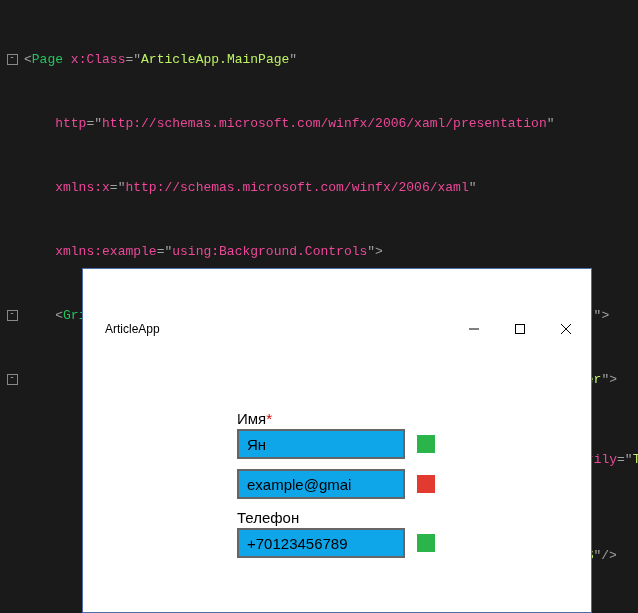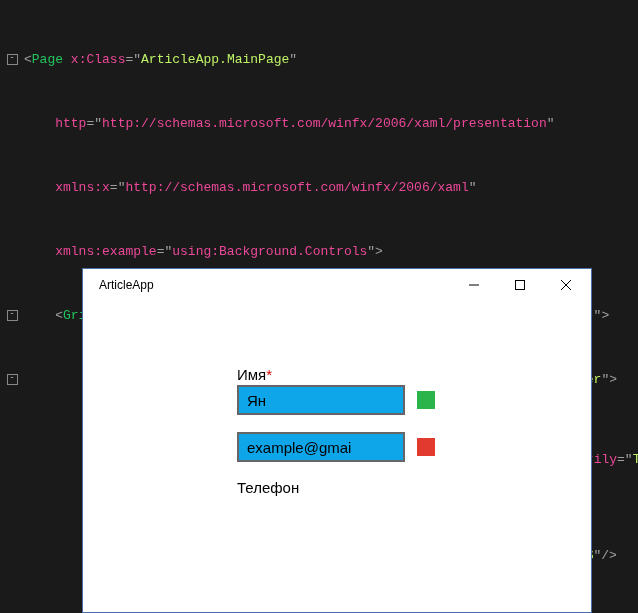--- a/index.html
+++ b/index.html
@@ -64,44 +64,45 @@
     border: 1px solid #4a6ea9;
     box-sizing: border-box;
     font-family: "Segoe UI", Tahoma, sans-serif;
     font-size: 14px;
     color: #000;
   }
   .titlebar {
     height: 32px;
     display: flex;
     align-items: center;
-    padding: 0 2px 0 16px;
+    padding: 0 2px 0 22px;
     font-size: 12px;
     border-bottom: 0;
+    margin-top: 44px;
   }
   .titlebar .title { flex: 1 1 auto; }
   .winbtn {
     width: 46px;
     height: 30px;
     display: flex;
     align-items: center;
     justify-content: center;
     font-size: 14px;
   }
   .winbtn svg { display: block; }
 
   .app-body {
     padding: 65px 0 0 0;
     display: flex;
     flex-direction: column;
     align-items: center;
   }
   .field-block {
     width: 200px;
-    margin: 0 auto 17px auto;
+    margin: 0 auto 10px auto;
     position: relative;
     text-align: left;
   }
   .field-label {
     font-size: 15px;
     color: #000;
     margin-bottom: 2px;
   }
   .field-label .ast { color: #d00000; }
   .field-row {
@@ -200,16 +201,20 @@
 
     <div class="field-block">
       <div class="field-row">
         <div class="tbox">example@gmai</div>
         <div class="indicator ind-bad"></div>
       </div>
     </div>
 
     <div class="field-block">
       <div class="field-label"><span>Телефон</span><span class="ast"></span></div>
+      <div class="field-row">
+        <div class="tbox">+70123456789</div>
+        <div class="indicator ind-ok"></div>
+      </div>
     </div>
 
   </div>
 </div>
 
 </body></html>

